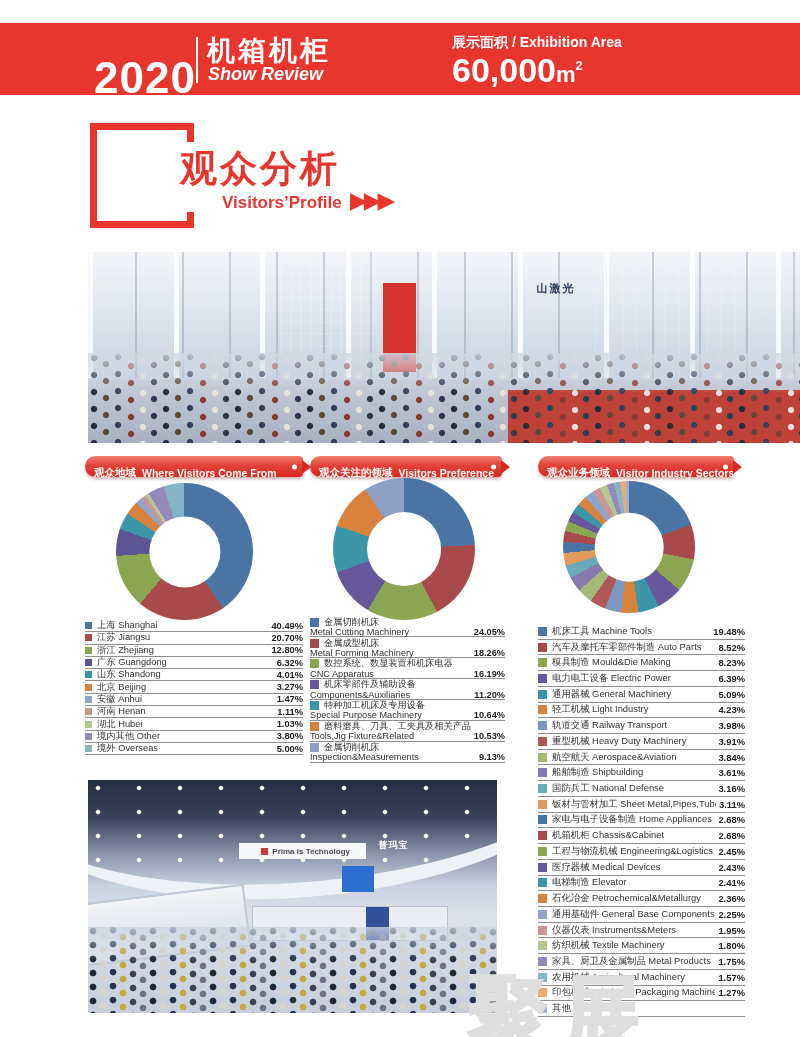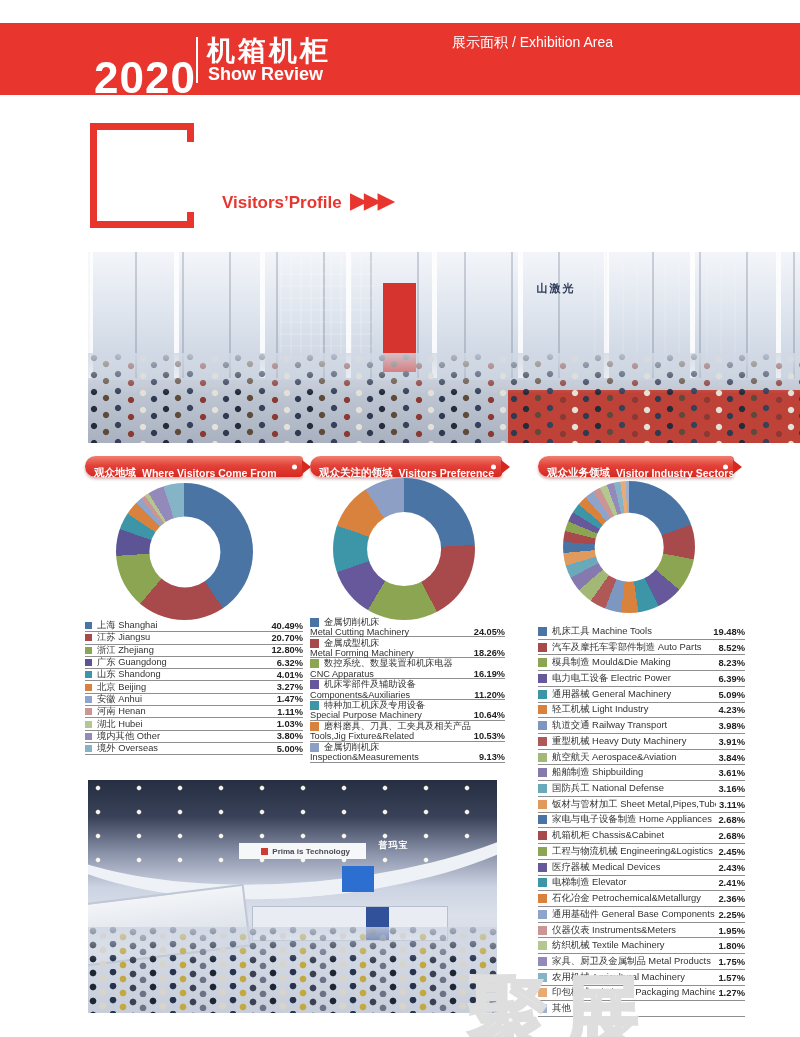--- a/index.html
+++ b/index.html
@@ -4,22 +4,22 @@
 <style>
   * { margin:0; padding:0; box-sizing:border-box; }
   body { background:#fff; font-family:"Liberation Sans","DejaVu Sans",sans-serif; }
   .page { position:relative; width:800px; height:1037px; background:#fff; overflow:hidden; margin:0 auto; }
 
   
   .banner { position:absolute; left:0; top:23px; width:800px; height:72px; background:#e8362f; color:#fff; }
   .year { position:absolute; left:94px; top:30px; font-size:44px; font-weight:bold; letter-spacing:1px; }
   .banner-divider { position:absolute; left:196px; top:14px; width:2px; height:46px; background:#fff; }
   .banner-title-cn { position:absolute; left:207px; top:9px; font-size:28px; font-weight:bold; letter-spacing:3px; }
-  .banner-title-en { position:absolute; left:208px; top:41px; font-size:18px; font-weight:bold; }
-  .area-label { position:absolute; left:452px; top:11px; font-size:14px; font-weight:normal; }
+  .banner-title-en { position:absolute; left:208px; top:41px; font-size:18px; font-weight:bold;font-style:italic; }
+  .area-label { position:absolute; left:452px; top:11px; font-size:14px; font-weight:bold; }
   .area-value { position:absolute; left:452px; top:28px; font-size:34px; font-weight:bold; }
   .area-value .unit { font-size:22px; font-weight:bold; }
   .area-value sup { font-size:13px; font-weight:bold; }
 
   
   .sq { position:absolute; left:90px; top:123px; width:104px; height:105px; border:7px solid #e8362f; background:#fff; }
   .sq-gap { position:absolute; left:180px; top:142px; width:22px; height:70px; background:#fff; }
   .sec-cn { position:absolute; left:180px; top:144px; font-size:37px; font-weight:bold; color:#e8362f; letter-spacing:3px; }
   .sec-en { position:absolute; left:222px; top:193px; font-size:17px; font-weight:bold; color:#e8362f; }
   .sec-arrows { position:absolute; left:350px; top:187px; font-size:23px; color:#e8362f; letter-spacing:-4px; }
@@ -139,24 +139,26 @@
 <body>
 
 <div class="page">
 
   <header class="banner">
     <div class="year">2020</div>
     <div class="banner-divider"></div>
     <div class="banner-title-cn">机箱机柜</div>
     <div class="banner-title-en">Show Review</div>
     <div class="area-label">展示面积 / Exhibition Area</div>
+    <div class="area-value"><span>60,000</span><span class="unit">m</span><sup>2</sup></div>
   </header>
 
   <div class="sq"></div>
   <div class="sq-gap"></div>
+  <h1 class="sec-cn">观众分析</h1>
   <div class="sec-en">Visitors’Profile</div>
   <div class="sec-arrows">▶▶▶</div>
 
   <div class="photo photo-top">
     <div class="pt-bg"></div>
     <div class="pt-struct"></div>
     <div class="pt-window"></div>
     <div class="pt-red-banner"></div>
     <div class="pt-right-hall"></div>
     <div class="pt-sign">山激光</div>

